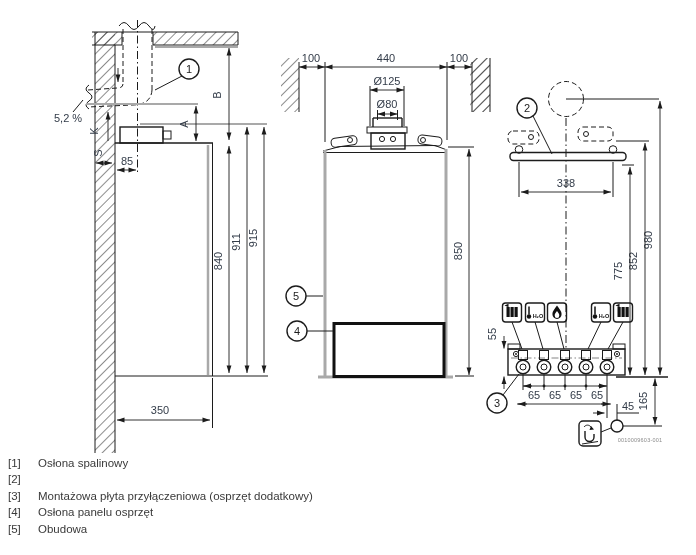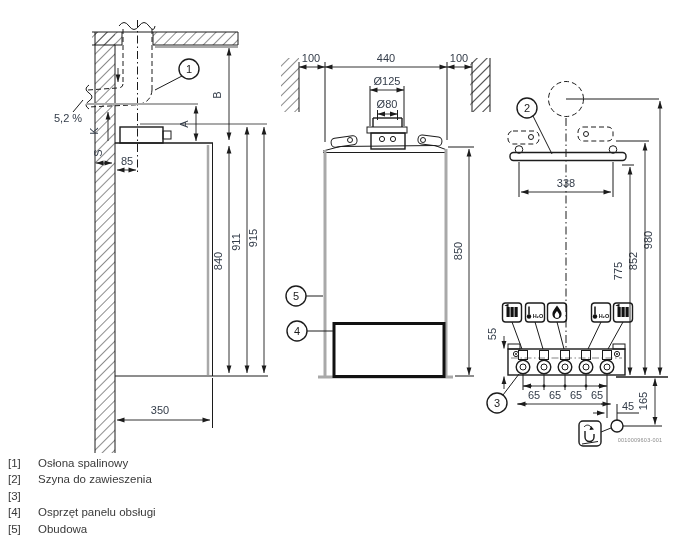--- a/index.html
+++ b/index.html
@@ -323,27 +323,27 @@
   </g>
 </svg>
 
 <div class="legend">
   <div class="row">
     <span class="idx">[1]</span>
     <span>Osłona spalinowy</span>
   </div>
   <div class="row">
     <span class="idx">[2]</span>
-    <span>Szyna do zawieszenia</span>
   </div>
   <div class="row">
     <span class="idx">[3]</span>
+    <span>Montażowa płyta przyłączeniowa (osprzęt dodatkowy)</span>
   </div>
   <div class="row">
     <span class="idx">[4]</span>
-    <span>Osprzęt panelu obsługi</span>
+    <span>Osłona panelu osprzęt</span>
   </div>
   <div class="row">
     <span class="idx">[5]</span>
     <span>Obudowa</span>
   </div>
 </div>
 </div>
 
 </body></html>

